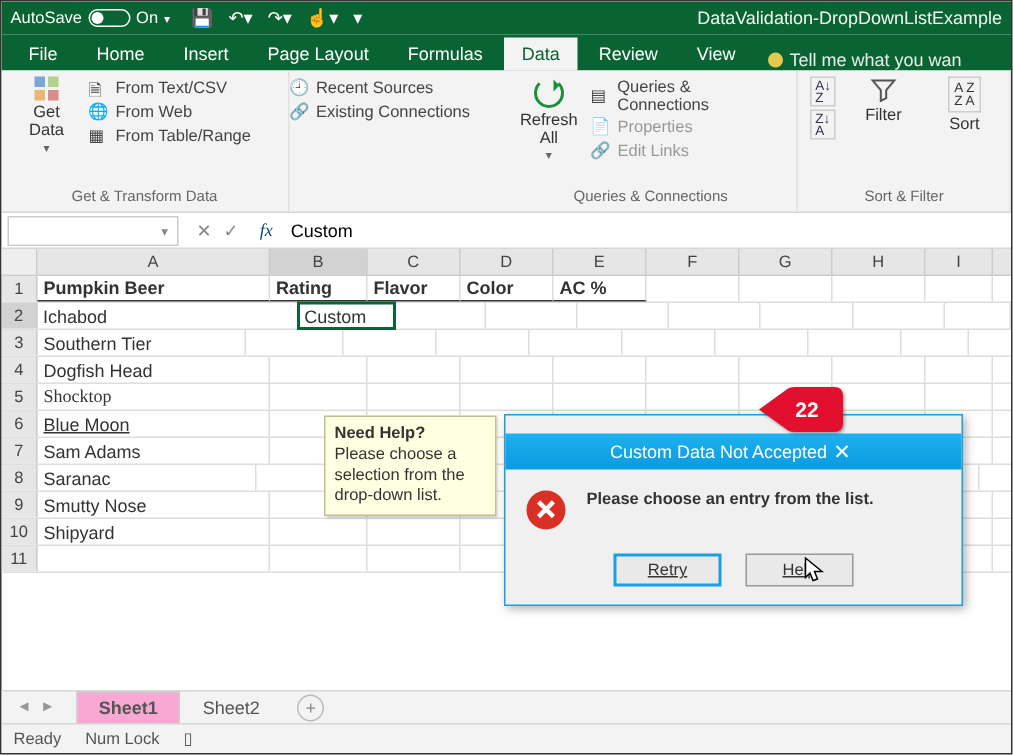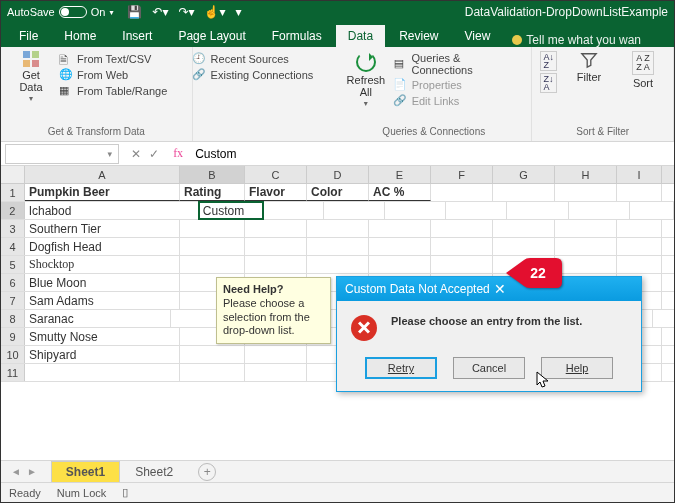--- a/index.html
+++ b/index.html
@@ -40,21 +40,21 @@
   .funnel svg { width: 100%; height: 100%; }
   .sort-az { font-size: 9px; line-height: 8px; color: #335; }
   .dim { color: #999; }
 
   
   .fxbar { display: flex; align-items: center; height: 24px; border-bottom: 1px solid #d6d6d6; background: #fff; }
   .namebox { width: 114px; border: 1px solid #ccc; height: 20px; margin: 0 4px; display: flex; align-items: center; padding: 0 6px; font-size: 11px; justify-content: space-between; color:#555; }
   .namebox .dd { font-size: 9px; color: #888; }
   .fxops { display: flex; gap: 8px; padding: 0 8px; color: #888; }
   .fxops span { font-size: 12px; }
-  .fxlabel { font-family: "Times New Roman", serif; color: #ec4899; padding: 0 6px; }
+  .fxlabel { font-style: italic; font-family: "Times New Roman", serif; color: #0c4a6e; padding: 0 6px; }
   .fxinput { flex: 1; border: none; height: 20px; font-size: 12px; padding: 0 6px; outline: none; }
 
   
   .grid-wrap { position: relative; }
   .colhdrs { display: flex; height: 18px; background: #e6e6e6; border-bottom: 1px solid #ccc; font-size: 11px; color: #444; }
   .selall { width: 24px; border-right: 1px solid #ccc; background: #eee; }
   .ch { border-right: 1px solid #ccc; display: flex; align-items: center; justify-content: center; }
   .ch.sel { background: #d2d2d2; }
   .gridbody { position: relative; }
   .row-g { display: flex; height: 18px; border-bottom: 1px solid #ddd; }
@@ -62,33 +62,33 @@
   .rh.sel { background: #d2d2d2; }
   .cell { border-right: 1px solid #ddd; padding: 0 4px; display: flex; align-items: center; font-size: 12px; overflow: hidden; white-space: nowrap; }
   .bold { font-weight: 700; }
   .hdr-underline { border-bottom: 1px solid #333 !important; }
   .activecell { outline: 2px solid #0a6332; outline-offset: -1px; position: relative; }
 
   
   .sheettabs { position: absolute; bottom: 20px; left: 0; right: 0; height: 22px; background: #f3f3f3; border-top: 1px solid #d6d6d6; display: flex; align-items: center; font-size: 12px; padding-left: 10px; gap: 0; }
   .nav-arrows { color: #999; display: flex; gap: 6px; padding-right: 14px; font-size: 10px; }
   .stab { padding: 3px 14px; border: 1px solid transparent; color: #555; }
-  .stab.active { background: #fde047; border: 1px solid #ccc; border-bottom-color: #fff; font-weight: 700; }
+  .stab.active { background: #f9a8d4; border: 1px solid #ccc; border-bottom-color: #fff; font-weight: 700; }
   .addsheet { width: 18px; height: 18px; border: 1px solid #bbb; border-radius: 50%; display: flex; align-items: center; justify-content: center; margin-left: 10px; color: #888; font-size: 12px; }
 
   
   .status { position: absolute; bottom: 0; left: 0; right: 0; height: 20px; background: #f3f3f3; border-top: 1px solid #d6d6d6; display: flex; align-items: center; font-size: 11px; color: #555; padding: 0 8px; gap: 16px; }
 
   
   .tip { position: absolute; left: 215px; top: 276px; width: 115px; background: #ffffe1; border: 1px solid #bfbf8f; padding: 5px 6px; font-size: 11px; line-height: 1.25; box-shadow: 1px 1px 2px rgba(0,0,0,.2); }
   .tip b { font-weight: 700; }
 
   
   .dialog { position: absolute; left: 335px; top: 275px; width: 306px; border: 1px solid #1a9fe0; box-shadow: 2px 2px 6px rgba(0,0,0,.3); background: #f0f0f0; font-size: 11px; }
-  .dlg-title { background: linear-gradient(#1fb0f0,#0a9be0); color: #fff; height: 24px; display: flex; align-items: center; padding: 0 8px; font-size: 12px; justify-content: flex-start; }
+  .dlg-title { background: linear-gradient(#1fb0f0,#0a9be0); color: #fff; height: 24px; display: flex; align-items: center; padding: 0 8px; font-size: 12px; justify-content: center; margin-top: 12px; }
   .dlg-close { width: 20px; text-align: center; font-size: 14px; }
   .dlg-body { padding: 14px 14px 12px; display: flex; flex-direction: column; gap: 16px; }
   .dlg-msg { display: flex; align-items: flex-start; gap: 14px; font-weight: 600; color:#333; }
   .err-ico { width: 26px; height: 26px; background: #d93025; border-radius: 50%; position: relative; }
   .err-ico::before, .err-ico::after { content:""; position:absolute; width: 14px; height: 3px; background:#fff; top: 11px; left: 6px; }
   .err-ico::before { transform: rotate(45deg); }
   .err-ico::after  { transform: rotate(-45deg); }
   .dlg-btns { display: flex; justify-content: center; gap: 16px; }
   .dlg-btn { width: 72px; height: 22px; border: 1px solid #999; background: #e9e9e9; font-size: 11px; display: flex; align-items: center; justify-content: center; }
   .dlg-btn.primary { border: 2px solid #1a9fe0; }
@@ -274,21 +274,21 @@
         <div class="cell" style="width: 62px;"></div>
         <div class="cell" style="width: 62px;"></div>
         <div class="cell" style="width: 62px;"></div>
         <div class="cell" style="width: 62px;"></div>
         <div class="cell" style="width: 62px;"></div>
         <div class="cell" style="width: 62px;"></div>
         <div class="cell" style="width: 45px;"></div>
       </div>
       <div class="row-g">
         <div class="rh">3</div>
-        <div class="cell" style="width: 155px;">Southern Tier</div>
+        <div class="cell" style="width: 139px;">Southern Tier</div>
         <div class="cell" style="width: 65px;"></div>
         <div class="cell" style="width: 62px;"></div>
         <div class="cell" style="width: 62px;"></div>
         <div class="cell" style="width: 62px;"></div>
         <div class="cell" style="width: 62px;"></div>
         <div class="cell" style="width: 62px;"></div>
         <div class="cell" style="width: 62px;"></div>
         <div class="cell" style="width: 45px;"></div>
       </div>
       <div class="row-g">
@@ -310,21 +310,21 @@
         <div class="cell" style="width: 62px;"></div>
         <div class="cell" style="width: 62px;"></div>
         <div class="cell" style="width: 62px;"></div>
         <div class="cell" style="width: 62px;"></div>
         <div class="cell" style="width: 62px;"></div>
         <div class="cell" style="width: 62px;"></div>
         <div class="cell" style="width: 45px;"></div>
       </div>
       <div class="row-g">
         <div class="rh">6</div>
-        <div class="cell" style="width: 155px;">Blue Moon</div>
+        <div class="cell" style="width: 155px; text-decoration: underline;">Blue Moon</div>
         <div class="cell" style="width: 65px;"></div>
         <div class="cell" style="width: 62px;"></div>
         <div class="cell" style="width: 62px;"></div>
         <div class="cell" style="width: 62px;"></div>
         <div class="cell" style="width: 62px;"></div>
         <div class="cell" style="width: 62px;"></div>
         <div class="cell" style="width: 62px;"></div>
         <div class="cell" style="width: 45px;"></div>
       </div>
       <div class="row-g">
@@ -403,23 +403,20 @@
   <div class="dlg-body">
     <div class="dlg-msg">
       <span class="err-ico"></span>
       <span>Please choose an entry from the list.</span>
     </div>
     <div class="dlg-btns">
       <div class="dlg-btn primary">
           <u>Retry</u>
         </div>
       <div class="dlg-btn">
-          <span>Cancel</span>
-        </div>
-      <div class="dlg-btn">
           <u>Help</u>
         </div>
     </div>
   </div>
 </div>
 
 <div class="cursor">
   <svg viewBox="0 0 14 18">
       <path d="M1 1l0 13 3-3 2 5 3-1-2-5 5 0z" fill="#fff" stroke="#000" stroke-width="1"></path>
     </svg>

